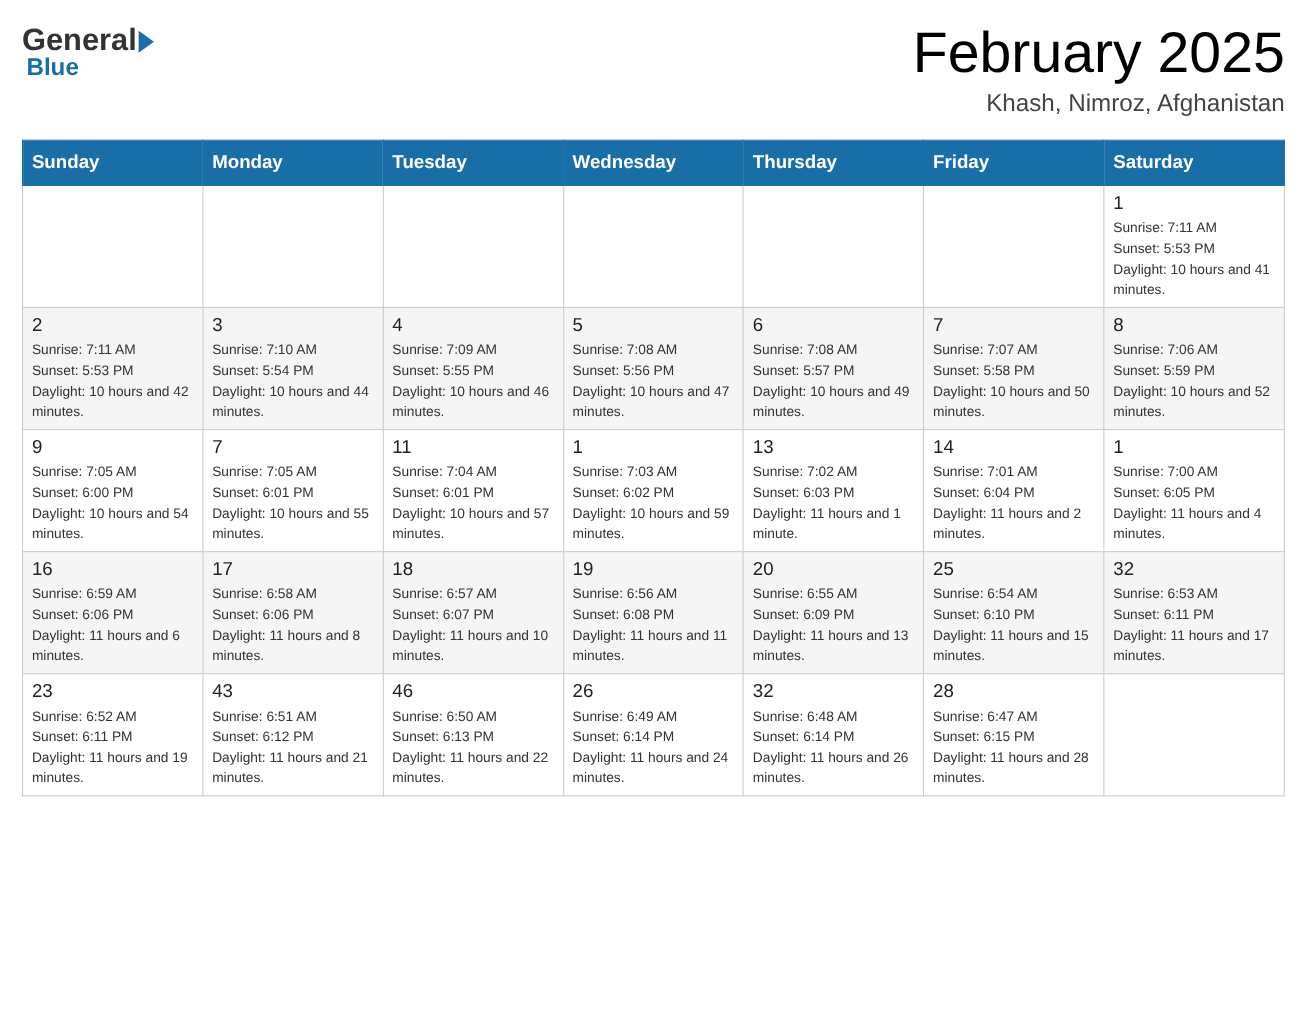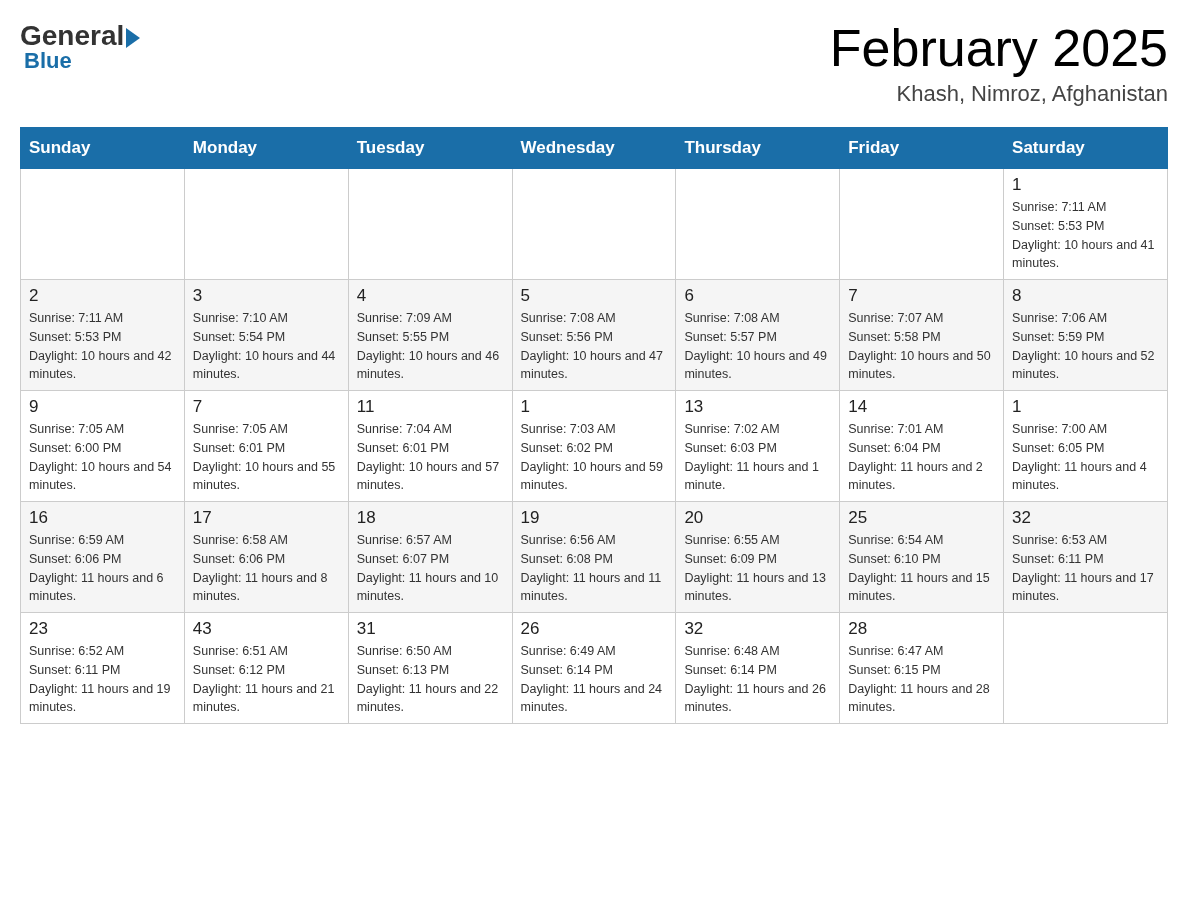--- a/index.html
+++ b/index.html
@@ -242,21 +242,21 @@
       <tr class="row-odd">
         <td>
           <span class="day-number">23</span>
           <div class="day-info">Sunrise: 6:52 AM<br>Sunset: 6:11 PM<br>Daylight: 11 hours and 19 minutes.</div>
         </td>
         <td>
           <span class="day-number">43</span>
           <div class="day-info">Sunrise: 6:51 AM<br>Sunset: 6:12 PM<br>Daylight: 11 hours and 21 minutes.</div>
         </td>
         <td>
-          <span class="day-number">31</span>
+          <span class="day-number">46</span>
           <div class="day-info">Sunrise: 6:50 AM<br>Sunset: 6:13 PM<br>Daylight: 11 hours and 22 minutes.</div>
         </td>
         <td>
           <span class="day-number">26</span>
           <div class="day-info">Sunrise: 6:49 AM<br>Sunset: 6:14 PM<br>Daylight: 11 hours and 24 minutes.</div>
         </td>
         <td>
           <span class="day-number">32</span>
           <div class="day-info">Sunrise: 6:48 AM<br>Sunset: 6:14 PM<br>Daylight: 11 hours and 26 minutes.</div>
         </td>

